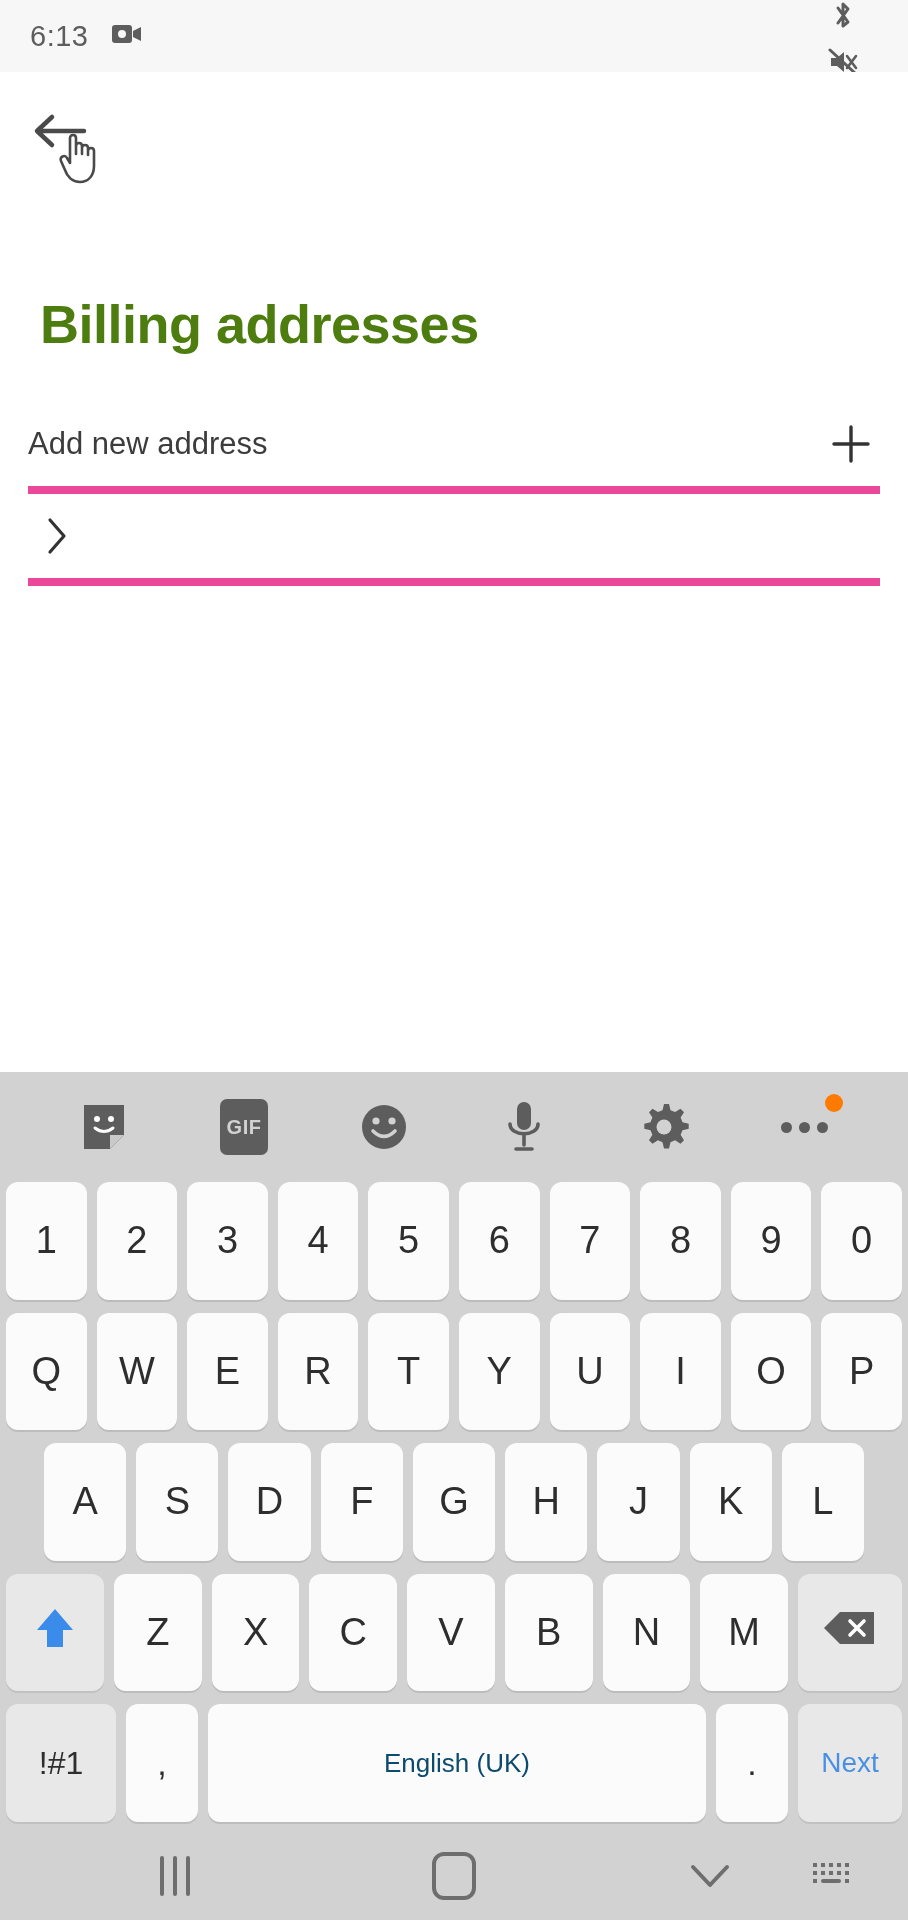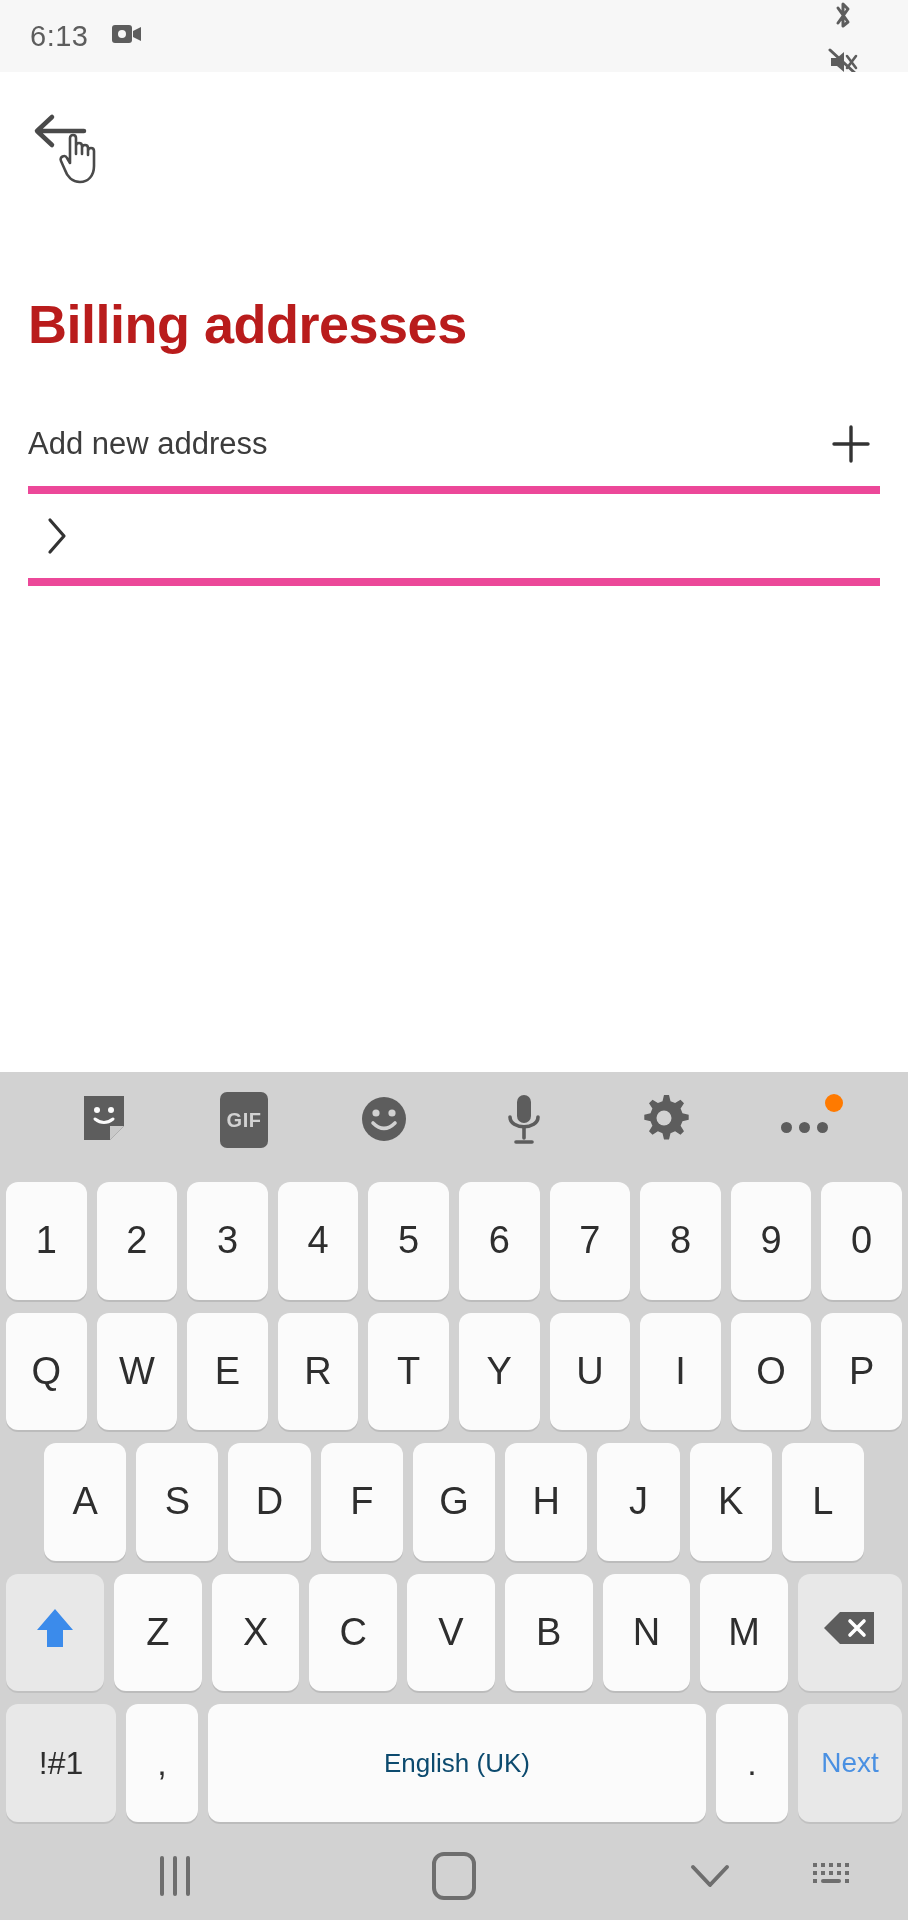--- a/index.html
+++ b/index.html
@@ -34,23 +34,23 @@
     background:#ffffff;
   }
   #back-row{
     position:absolute; top:30px; left:28px;
     width:90px; height:70px;
   }
   #back-arrow{ position:absolute; top:8px; left:4px; }
   #hand-cursor{ position:absolute; top:22px; left:28px; }
 
   #page-title{
-    position:absolute; top:225px; left:28px;
+    position:absolute; top:225px; left:40px;
     font-size:54px; font-weight:bold;
-    color:#b91c1c;
+    color:#4d7c0f;
     letter-spacing:-0.5px;
     line-height:1;
   }
 
   #list{
     position:absolute; top:330px; left:28px; right:28px;
   }
   .list-row{
     display:flex; align-items:center; justify-content:space-between;
     min-height:92px;
@@ -74,21 +74,21 @@
     height:760px;
     background:#d2d2d2;
     display:flex; flex-direction:column;
   }
   #kb-toolbar{
     height:110px;
     display:flex; align-items:center; justify-content:space-around;
     padding:0 34px;
   }
   .kb-tool{ position:relative; width:70px; height:70px;
-            display:flex; justify-content:center; }
+            display:flex; align-items:center; justify-content:center; }
   .badge-dot{
     position:absolute; top:2px; right:-4px;
     width:18px; height:18px; border-radius:50%;
     background:#ff7a00;
   }
   .gif-box{
     width:48px;height:56px;border-radius:7px;background:#5d5d5d;
     color:#d2d2d2;font-size:20px;font-weight:bold;
     display:flex;align-items:center;justify-content:center;
     letter-spacing:.5px;

